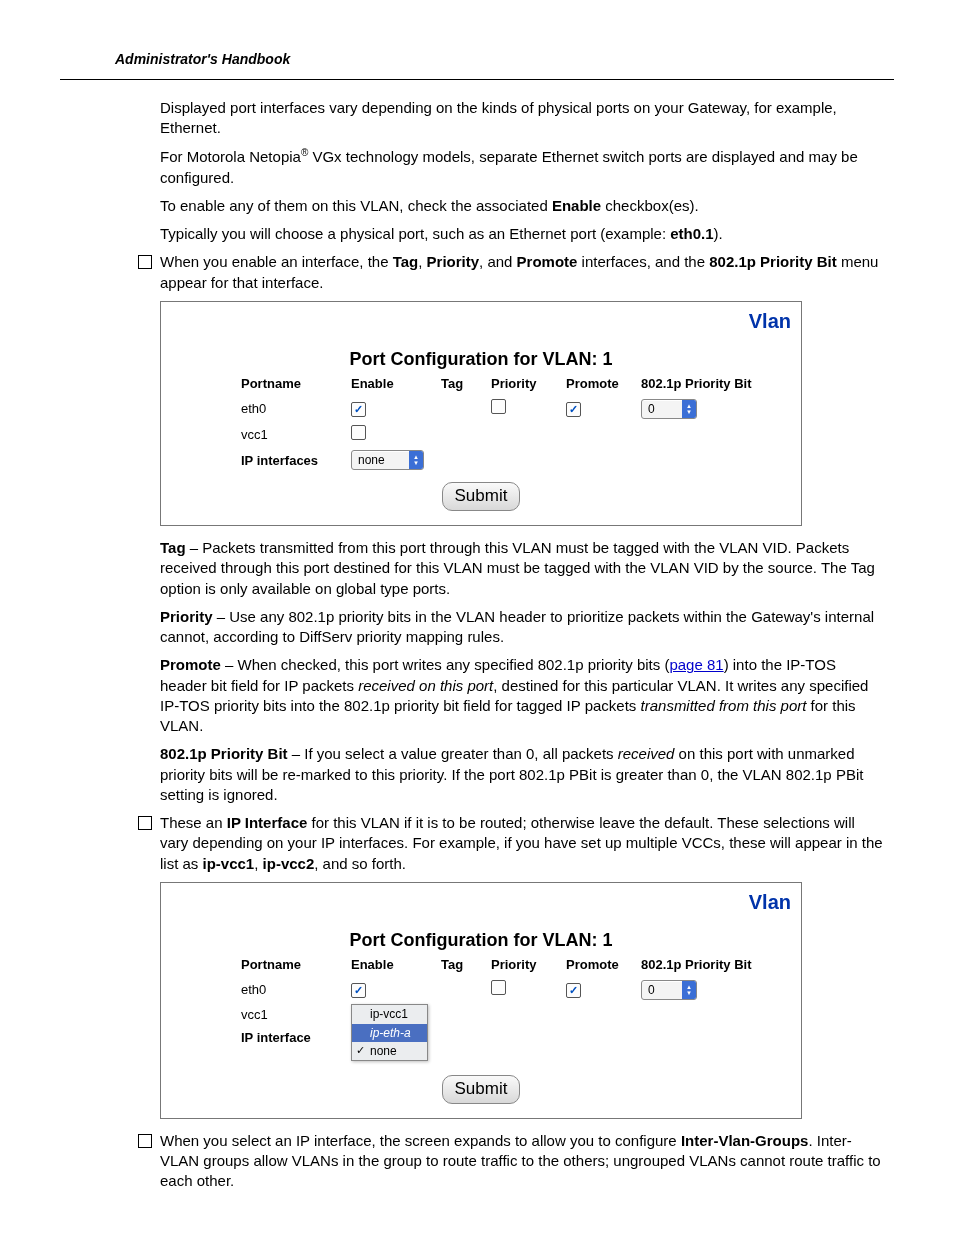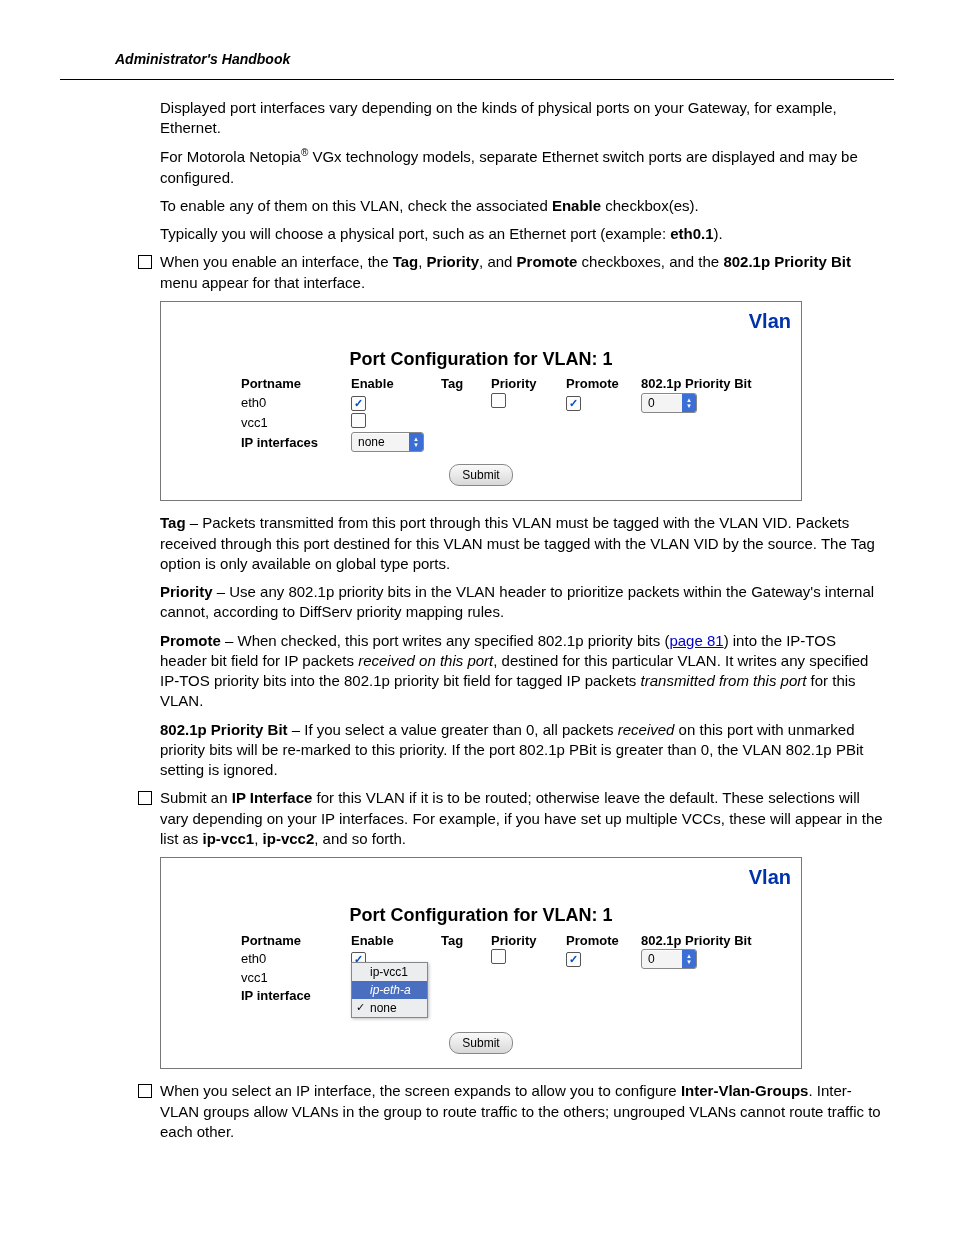--- a/index.html
+++ b/index.html
@@ -69,20 +69,21 @@
     text-align: center;
     font-weight: bold;
     font-size: 18px;
     margin-bottom: 4px;
   }
   .port-table {
     margin-left: 70px;
     display: grid;
     grid-template-columns: 110px 90px 50px 75px 75px 140px;
     align-items: center;
+    row-gap: 6px;
   }
   .th { font-weight: bold; }
   .cb {
     width: 13px; height: 13px;
     border: 1px solid #555;
     border-radius: 2px;
     display: inline-flex;
     align-items: center;
     justify-content: center;
     font-size: 11px;
@@ -121,21 +122,21 @@
     font-size: 7px;
     line-height: 6px;
   }
   .submit-row { text-align: center; margin-top: 12px; }
   .submit-btn {
     display: inline-block;
     border: 1px solid #888;
     border-radius: 10px;
     padding: 2px 12px;
     background: linear-gradient(#fafafa,#d8d8d8);
-    font-size: 12px;
+    font-size: 17px;
     font-family: "Lucida Grande", Arial, sans-serif;
   }
   .dropdown-open {
     position: relative;
     display: inline-block;
   }
   .dropdown-list {
     position: absolute;
     top: -38px;
     left: 0;
@@ -180,21 +181,21 @@
     <span>To enable any of them on this VLAN, check the associated </span><b>Enable</b><span> checkbox(es).</span>
   </p>
 
   <p class="para">
     <span>Typically you will choose a physical port, such as an Ethernet port (example: </span><b>eth0.1</b><span>).</span>
   </p>
 
   <div class="bullet-row">
     <span class="bullet-box"></span>
     <span class="bullet-text">
-      <span>When you enable an interface, the </span><b>Tag</b><span>, </span><b>Priority</b><span>, and </span><b>Promote</b><span> checkboxes, and the </span><b>802.1p Priority Bit</b><span> menu appear for that interface.</span>
+      <span>When you enable an interface, the </span><b>Tag</b><span>, </span><b>Priority</b><span>, and </span><b>Promote</b><span> interfaces, and the </span><b>802.1p Priority Bit</b><span> menu appear for that interface.</span>
     </span>
   </div>
 
   <div class="panel">
     <div class="panel-title">Vlan</div>
     <div class="panel-subtitle">Port Configuration for VLAN: 1</div>
     <div class="port-table">
       <div class="th">Portname</div>
       <div class="th">Enable</div>
       <div class="th">Tag</div>
@@ -251,21 +252,21 @@
   </p>
 
 
   <p class="para">
     <b>802.1p Priority Bit</b><span> – If you select a value greater than 0, all packets </span><span class="italic">received</span><span> on this port with unmarked priority bits will be re-marked to this priority. If the port 802.1p PBit is greater than 0, the VLAN 802.1p PBit setting is ignored.</span>
   </p>
 
   <div class="bullet-row">
     <span class="bullet-box"></span>
     <span class="bullet-text">
-      <span>Submit an </span><b>IP Interface</b><span> for this VLAN if it is to be routed; otherwise leave the default. These selections will vary depending on your IP interfaces. For example, if you have set up multiple VCCs, these will appear in the list as </span><b>ip-vcc1</b><span>, </span><b>ip-vcc2</b><span>, and so forth.</span>
+      <span>These an </span><b>IP Interface</b><span> for this VLAN if it is to be routed; otherwise leave the default. These selections will vary depending on your IP interfaces. For example, if you have set up multiple VCCs, these will appear in the list as </span><b>ip-vcc1</b><span>, </span><b>ip-vcc2</b><span>, and so forth.</span>
     </span>
   </div>
 
   <div class="panel">
     <div class="panel-title">Vlan</div>
     <div class="panel-subtitle">Port Configuration for VLAN: 1</div>
     <div class="port-table">
       <div class="th">Portname</div>
       <div class="th">Enable</div>
       <div class="th">Tag</div>

